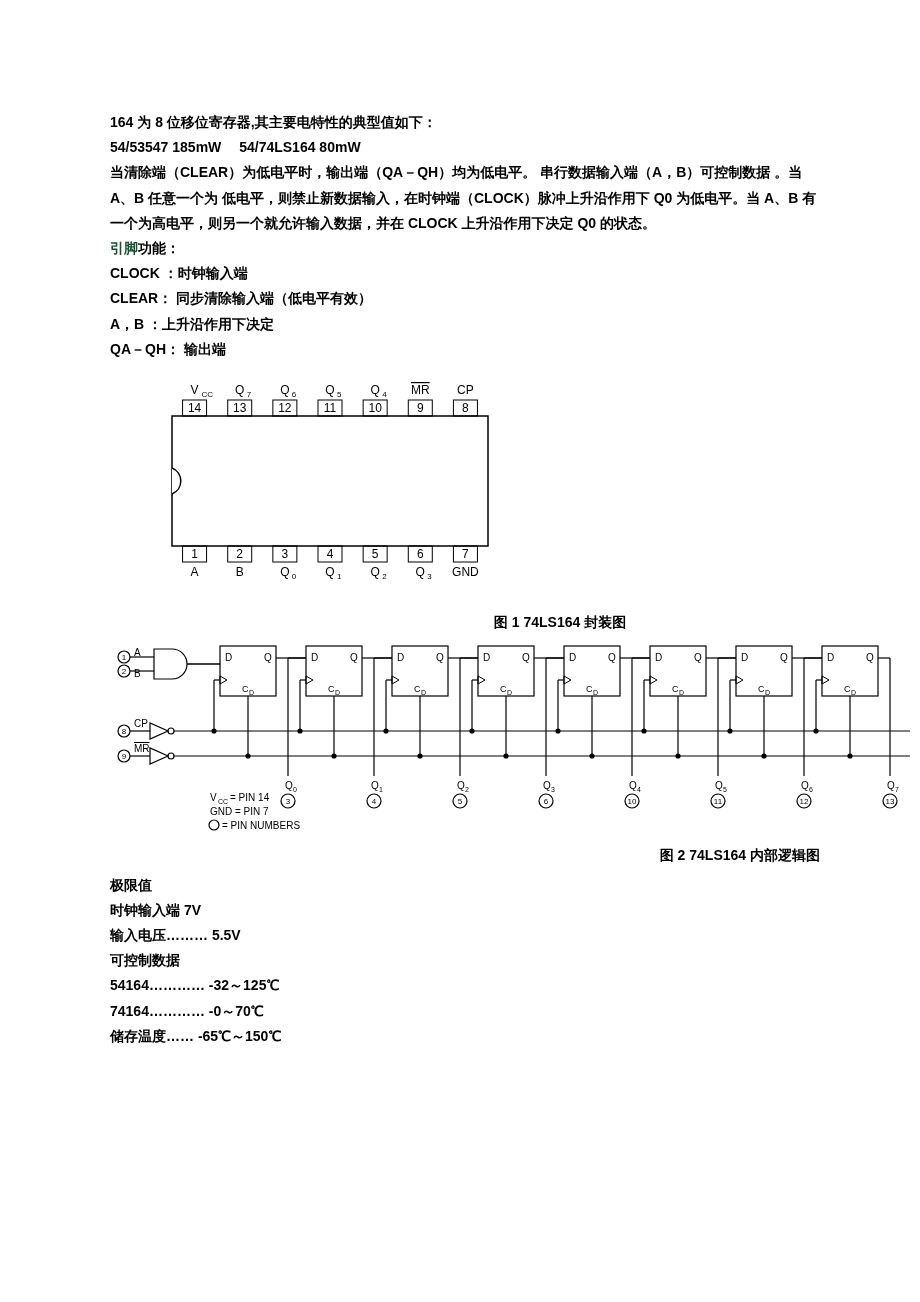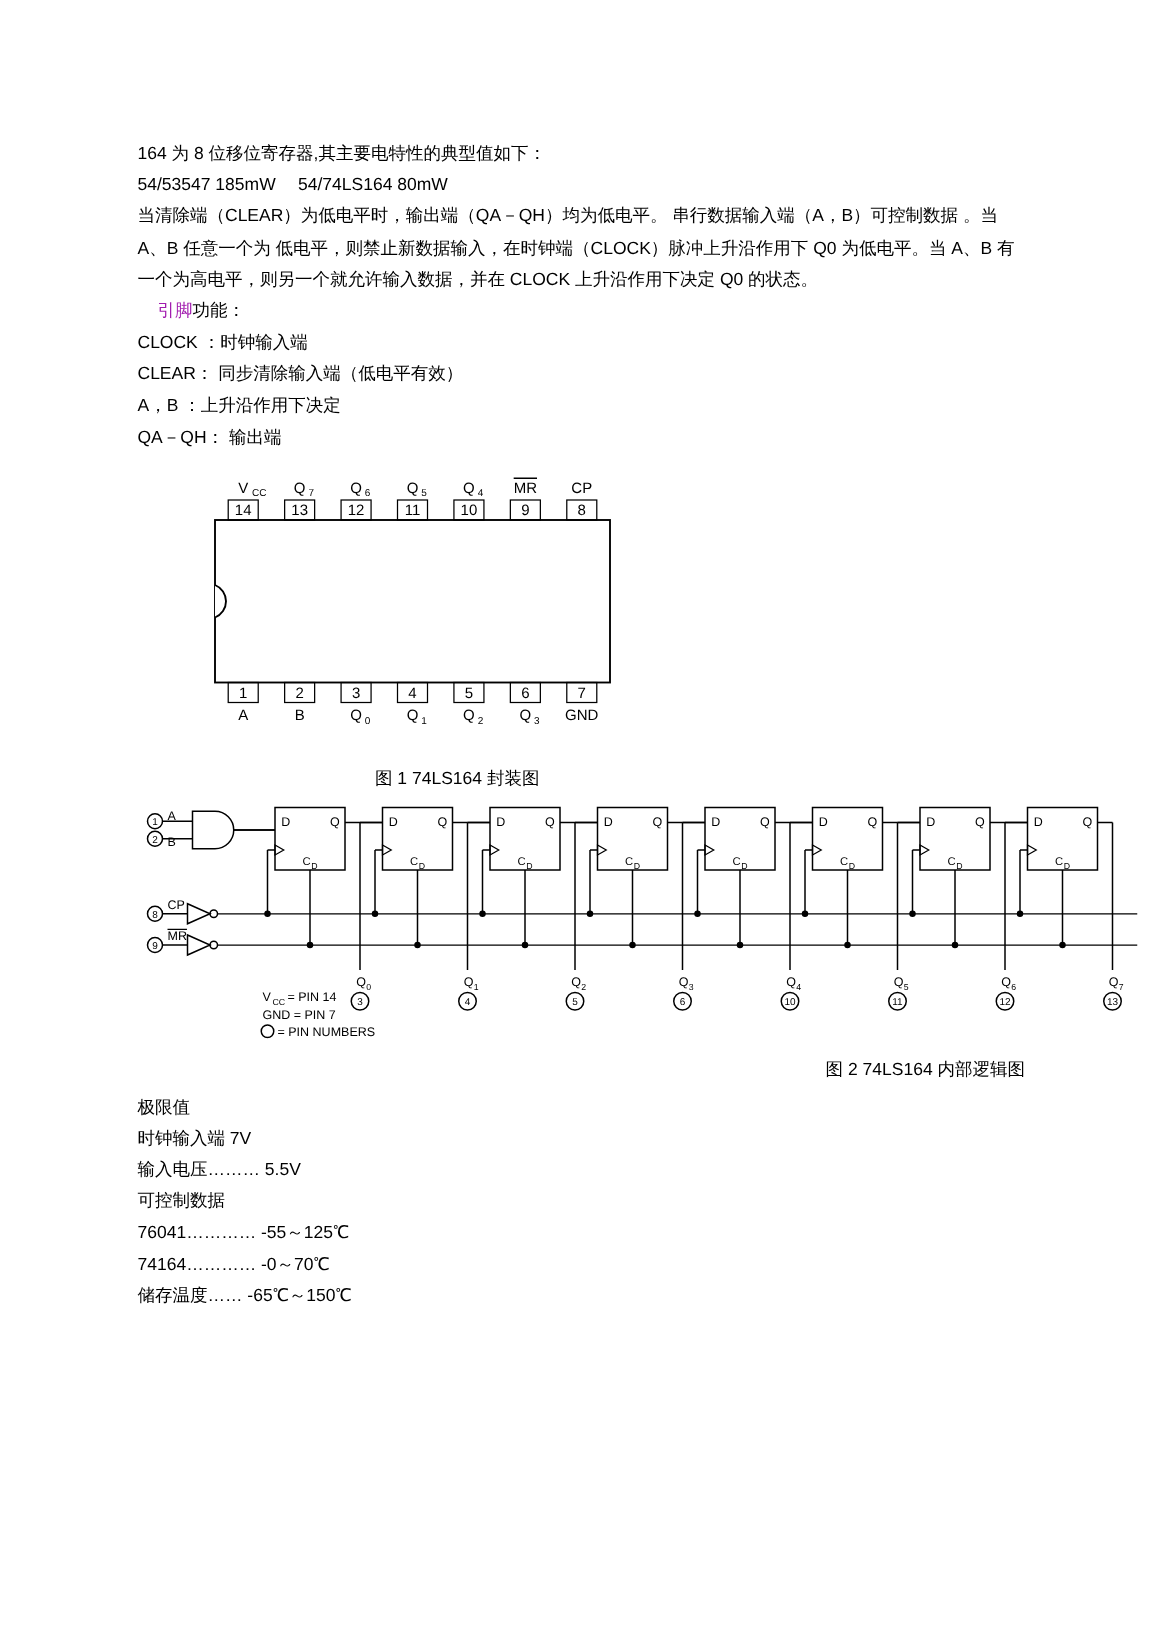--- a/index.html
+++ b/index.html
@@ -6,22 +6,22 @@
     font-family: "SimSun", "Microsoft YaHei", sans-serif;
     font-size: 14px;
     line-height: 1.8;
     color: #000;
     background: #fff;
     width: 920px;
     margin: 0;
     padding: 110px 100px 50px 110px;
     box-sizing: border-box;
   }
-  p { margin: 0; }
-  .link { color: #a21caf; margin-left: 16px; }
+  p { margin: 0; font-weight: bold; }
+  .link { color: #14532d; }
   .caption { text-align: right; margin: 4px 0; }
   .fig1 { margin: 6px 0 4px 40px; }
   .fig2 { margin: 6px 0 4px 0; }
   svg text { font-family: Arial, sans-serif; }
 </style>
 </head>
 <body>
 
 <p>164 为 8 位移位寄存器,其主要电特性的典型值如下：</p>
 <p> 54/53547  185mW  54/74LS164 80mW</p>
@@ -86,21 +86,21 @@
         <text x="277.28571428571433" y="211" text-anchor="start" font-size="8">3</text>
         <rect x="303.42857142857144" y="32" width="24" height="16" fill="none" stroke="#000"></rect>
         <text x="315.42857142857144" y="44" text-anchor="middle" font-size="12">8</text>
         <text x="315.42857142857144" y="26" text-anchor="middle" font-size="12">CP</text>
         <rect x="303.42857142857144" y="178" width="24" height="16" fill="none" stroke="#000"></rect>
         <text x="315.42857142857144" y="190" text-anchor="middle" font-size="12">7</text>
         <text x="315.42857142857144" y="208" text-anchor="middle" font-size="12">GND</text>
       </g>
 </svg>
 </div>
-<p class="caption" style="text-align:left;padding-left:190px">图 1 74LS164 封装图</p>
+<p class="caption" style="text-align:center;padding-left:190px">图 1 74LS164 封装图</p>
 
 <div class="fig2">
 <svg width="800" height="190" viewBox="0 0 800 190">
   <g id="fig2g">
         <circle cx="14" cy="16" r="6" fill="none" stroke="#000" stroke-width="1.2"></circle>
         <text x="14" y="19" font-size="8" text-anchor="middle">1</text>
         <circle cx="14" cy="30" r="6" fill="none" stroke="#000" stroke-width="1.2"></circle>
         <text x="14" y="33" font-size="8" text-anchor="middle">2</text>
         <text x="24" y="15" font-size="10" text-anchor="start">A</text>
         <text x="24" y="36" font-size="10" text-anchor="start">B</text>
@@ -288,15 +288,15 @@
         <text x="112" y="188" font-size="10" text-anchor="start"> = PIN NUMBERS</text>
       </g>
 </svg>
 </div>
 <p class="caption" style="padding-left:40px">图 2 74LS164 内部逻辑图</p>
 
 <p>极限值</p>
 <p>时钟输入端 7V</p>
 <p>输入电压……… 5.5V</p>
 <p>可控制数据</p>
-<p>76041………… -55～125℃</p>
+<p>54164………… -32～125℃</p>
 <p>74164………… -0～70℃</p>
 <p>储存温度……  -65℃～150℃</p>
 
 </body></html>

